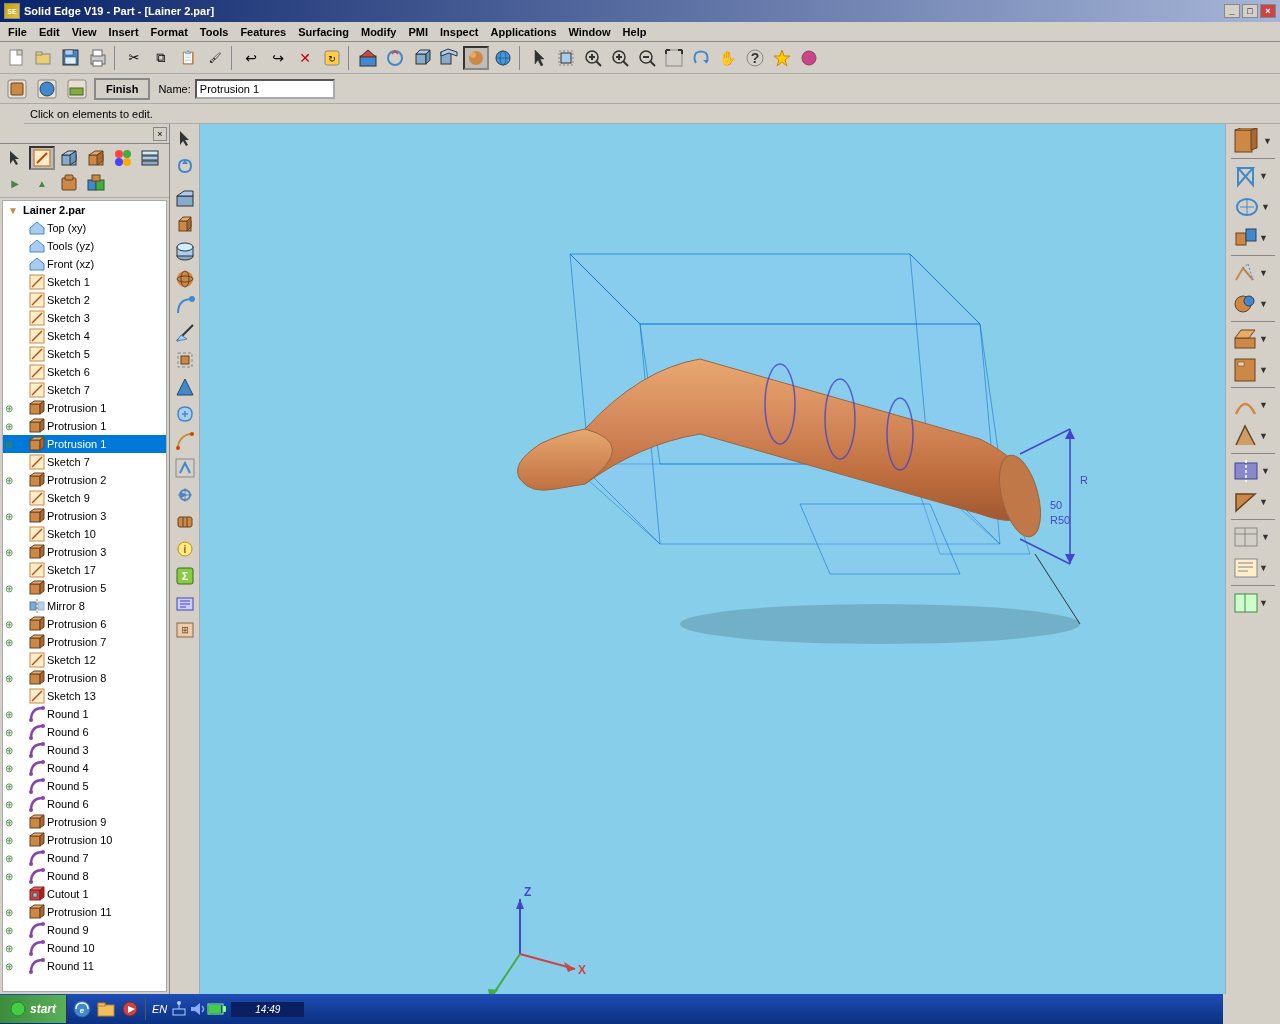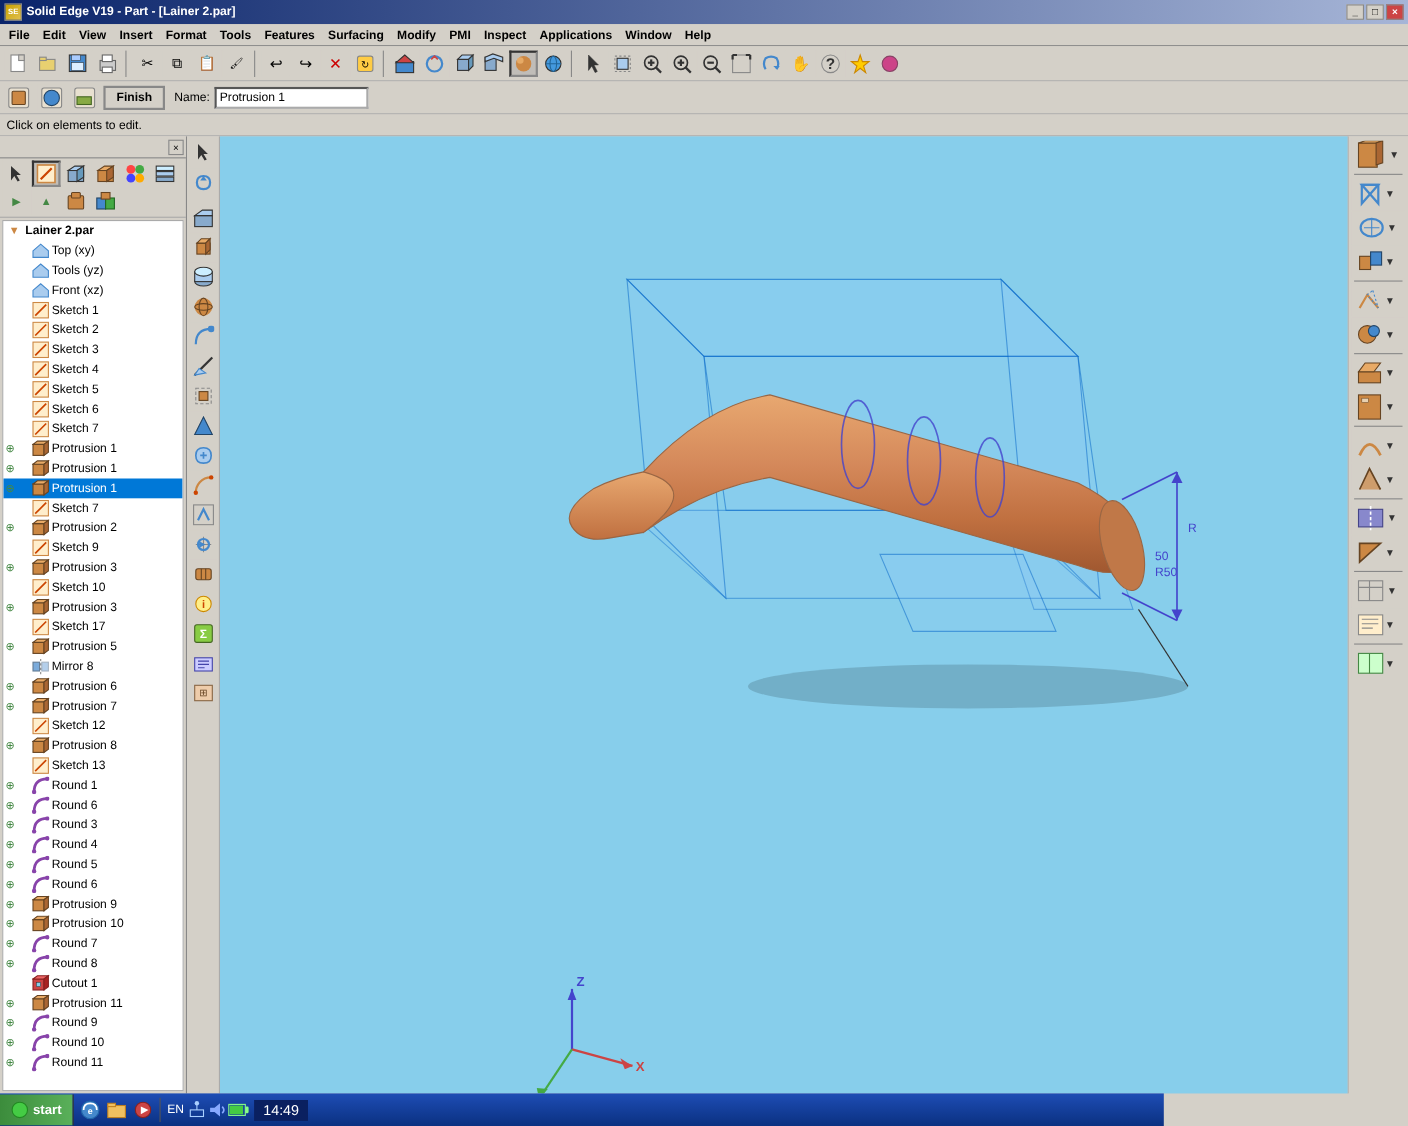--- a/index.html
+++ b/index.html
@@ -94,20 +94,21 @@
 
     
     #status-bar-top {
       height: 20px;
       background: #d4d0c8;
       display: flex;
       align-items: center;
       padding: 0 6px;
       border-bottom: 1px solid #aaa;
       font-size: 11px;
+      margin-left: 24px;
     }
 
     
     #main-area {
       display: flex;
       height: calc(1024px - 22px - 20px - 32px - 30px - 20px - 30px);
       background: #d4d0c8;
     }
 
     
@@ -258,22 +259,22 @@
       min-width: 100px;
     }
     .taskbar-item.active { background: linear-gradient(to bottom, #2456a8, #1a3d80); border: 1px inset #333; }
     #taskbar-right {
       display: flex; align-items: center; gap: 4px;
       padding: 0 6px;
       color: white; font-size: 10px;
     }
     #clock {
       background: #0a2060;
-      padding: 2px 8px;
-      font-size: 13px;
+      padding: 2px 24px;
+      font-size: 10px;
       color: white;
     }
   </style>
 </head>
 <body>
 
 <div id="title-bar">
   <div id="title-bar-left">
     <div class="title-icon" style="font-size:7px;color:white;background:linear-gradient(135deg,#c8a000,#e0c050);">SE</div>
     <span>Solid Edge V19 - Part - [Lainer 2.par]</span>
@@ -1355,21 +1356,21 @@
       <svg width="40" height="26">
           <rect x="2" y="4" width="22" height="18" fill="#ccffcc" stroke="#448844" stroke-width="1"></rect>
           <line x1="12" y1="4" x2="12" y2="22" stroke="#448844" stroke-width="1"></line>
           <text x="26" y="16" font-size="9" fill="#333">▼</text>
         </svg>
     </div>
   </div>
 
 </div>
 
-<div id="taskbar" style="position:fixed;bottom:0;left:0;width:1058px;height:30px;z-index:1000;">
+<div id="taskbar" style="position:fixed;bottom:0;left:0;width:1223px;height:30px;z-index:1000;font-style:italic;">
   <div id="start-btn">
     <svg width="16" height="16">
         <circle cx="8" cy="8" r="7" fill="#44cc44" stroke="#228822" stroke-width="1"></circle>
       </svg>
     <span>start</span>
   </div>
 
   <div style="display:flex;align-items:center;padding:0 4px;border-right:1px solid #555;gap:2px;">
     <div class="tb-btn" style="width:22px;height:22px;background:transparent;border:none;">
       <svg width="18" height="18">

